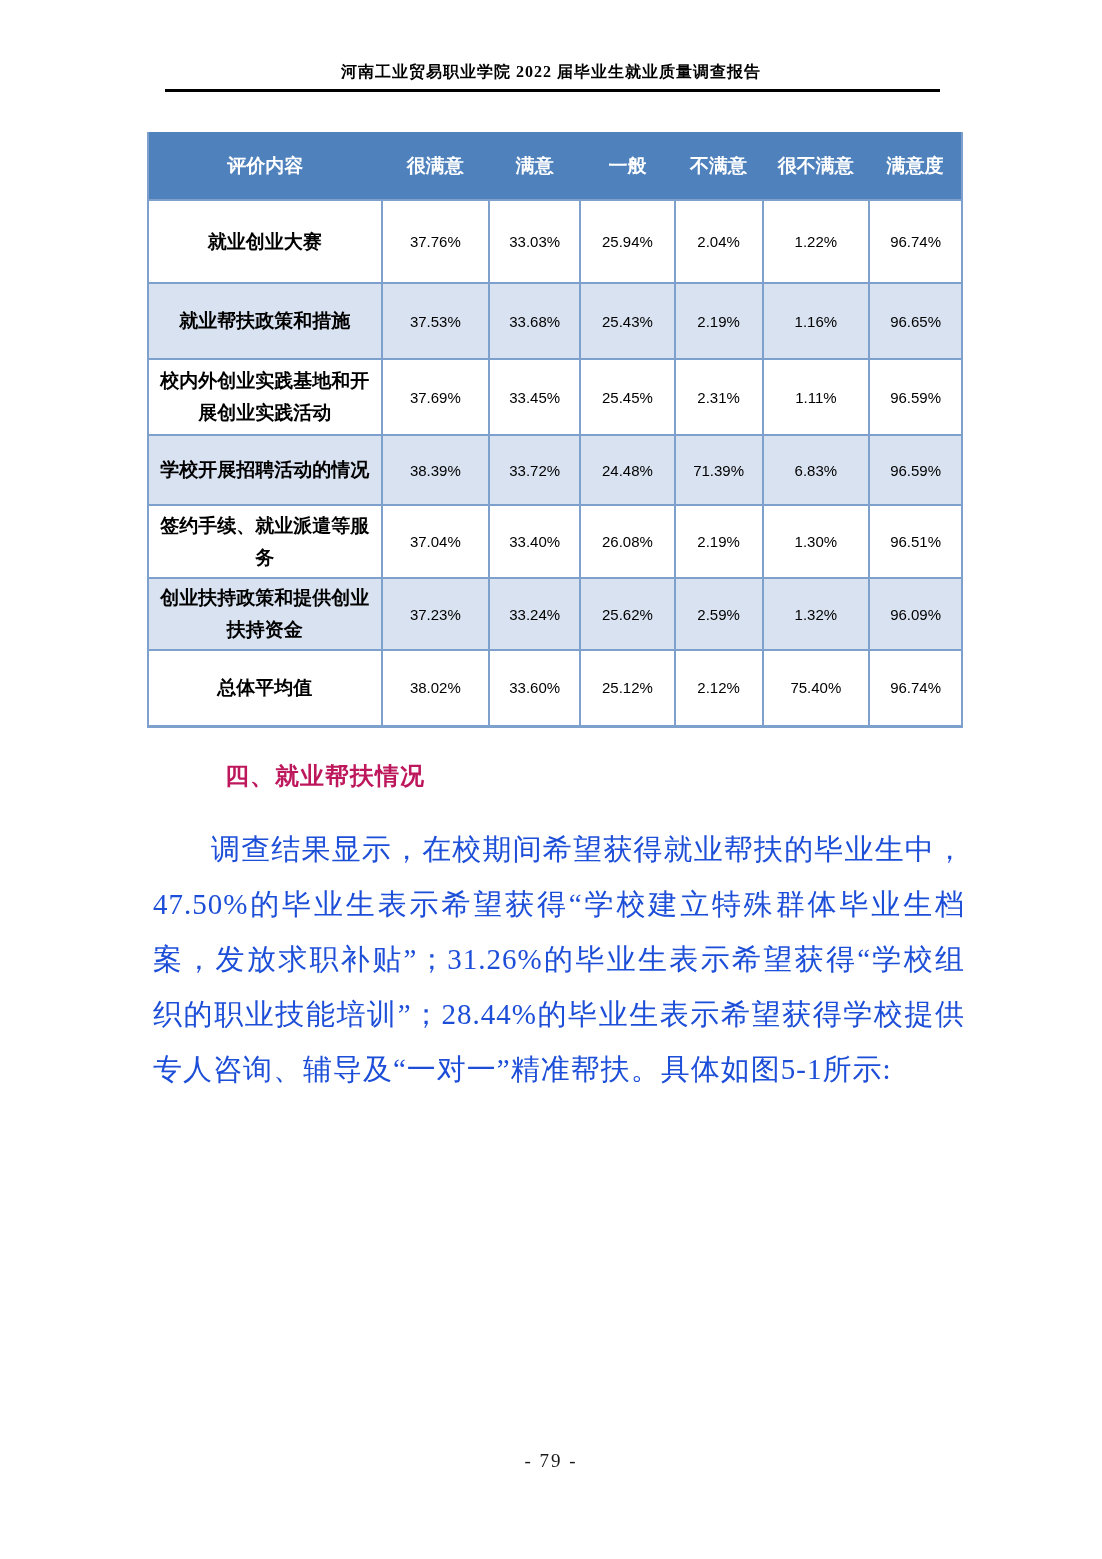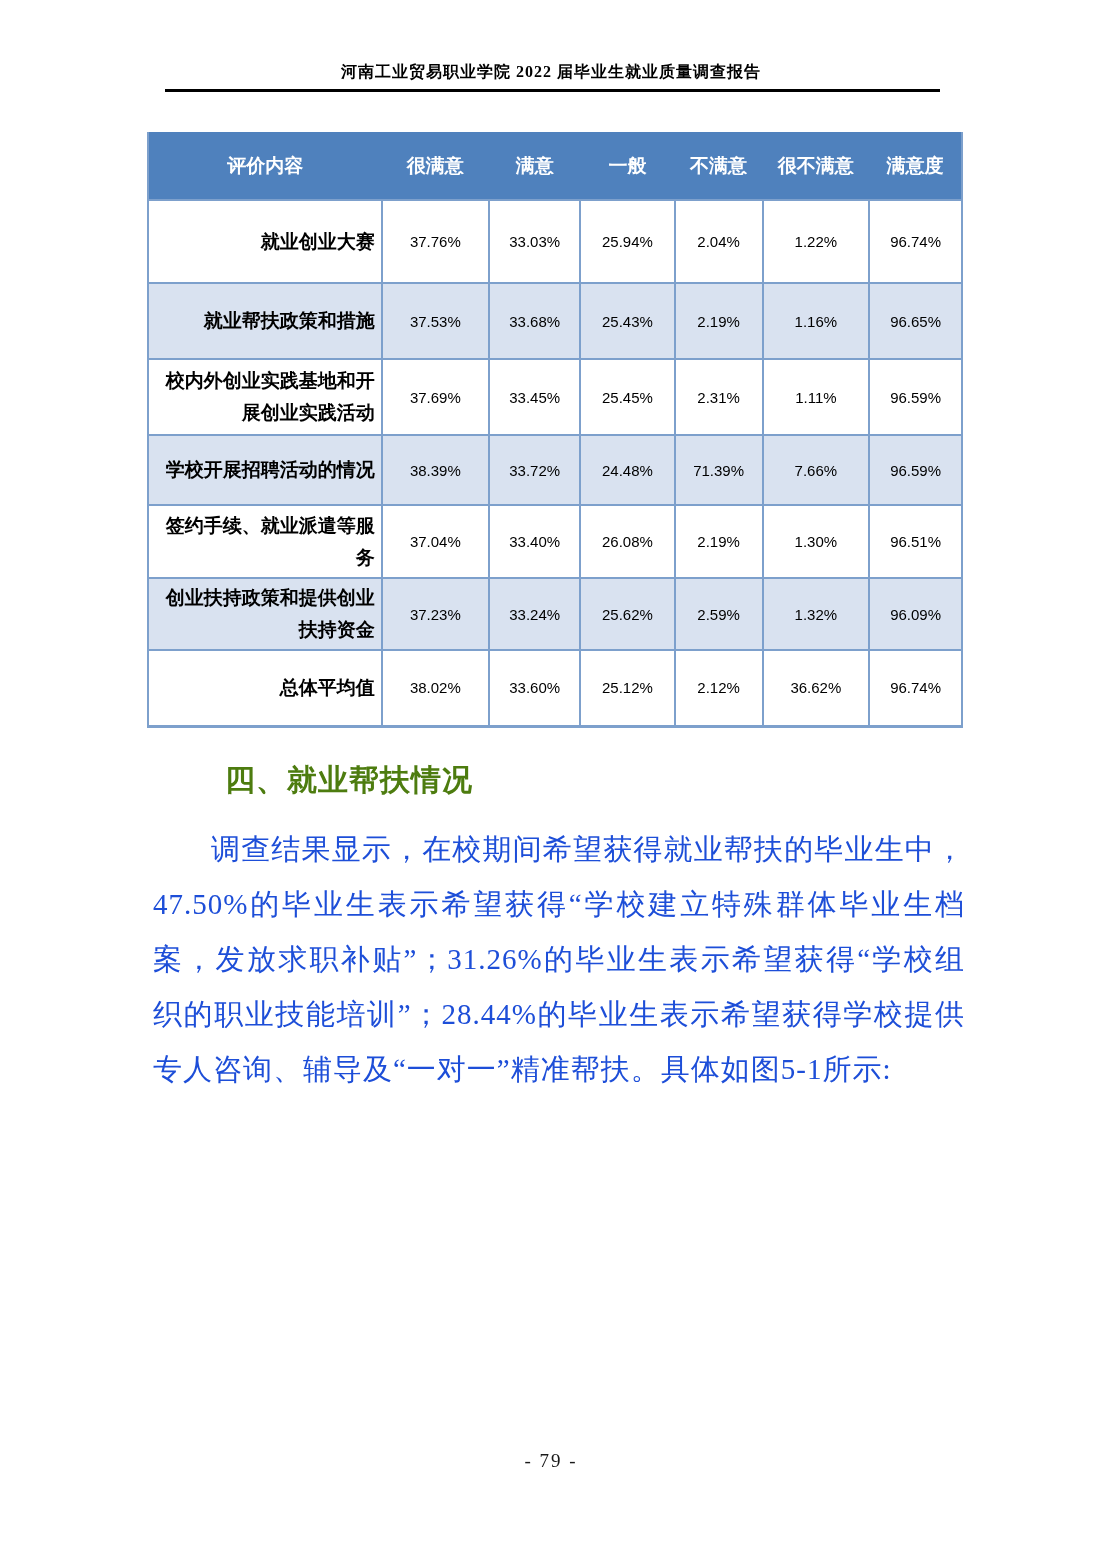--- a/index.html
+++ b/index.html
@@ -68,38 +68,37 @@
     border: 2px solid var(--border-color);
     text-align: center;
     vertical-align: middle;
     font-size: 15px;
     padding: 2px 6px;
   }
   table.sat-table tbody td.row-label {
     font-weight: bold;
     font-size: 19px;
     line-height: 32px;
-    text-align: right;
   }
   table.sat-table tbody tr:nth-child(even) { background: var(--alt-row-bg); }
   table.sat-table tbody tr:nth-child(1) { height: 83px; }
   table.sat-table tbody tr:nth-child(2) { height: 76px; }
   table.sat-table tbody tr:nth-child(3) { height: 76px; }
   table.sat-table tbody tr:nth-child(4) { height: 70px; }
   table.sat-table tbody tr:nth-child(5) { height: 73px; }
   table.sat-table tbody tr:nth-child(6) { height: 72px; }
   table.sat-table tbody tr:nth-child(7) { height: 76px; }
   .section-heading {
     position: absolute;
     left: 225px;
     top: 760px;
     font-family: "Liberation Sans", "DejaVu Sans", sans-serif;
     font-weight: bold;
-    font-size: 30px;
-    color: #4d7c0f;
+    font-size: 24px;
+    color: #be185d;
     letter-spacing: 1px;
   }
   .body-paragraph {
     position: absolute;
     left: 153px;
     top: 822px;
     width: 812px;
     font-family: "Liberation Serif", "DejaVu Serif", serif;
     font-size: 29px;
     line-height: 55px;
@@ -176,21 +175,21 @@
         <td>2.31%</td>
         <td>1.11%</td>
         <td>96.59%</td>
       </tr>
       <tr>
         <td class="row-label">学校开展招聘活动的情况</td>
         <td>38.39%</td>
         <td>33.72%</td>
         <td>24.48%</td>
         <td>71.39%</td>
-        <td>7.66%</td>
+        <td>6.83%</td>
         <td>96.59%</td>
       </tr>
       <tr>
         <td class="row-label">签约手续、就业派遣等服务</td>
         <td>37.04%</td>
         <td>33.40%</td>
         <td>26.08%</td>
         <td>2.19%</td>
         <td>1.30%</td>
         <td>96.51%</td>
@@ -203,21 +202,21 @@
         <td>2.59%</td>
         <td>1.32%</td>
         <td>96.09%</td>
       </tr>
       <tr>
         <td class="row-label">总体平均值</td>
         <td>38.02%</td>
         <td>33.60%</td>
         <td>25.12%</td>
         <td>2.12%</td>
-        <td>36.62%</td>
+        <td>75.40%</td>
         <td>96.74%</td>
       </tr>
     </tbody>
   </table>
 
   <div class="section-heading">四、就业帮扶情况</div>
 
   <div class="body-paragraph">调查结果显示，在校期间希望获得就业帮扶的毕业生中，47.50%的毕业生表示希望获得“学校建立特殊群体毕业生档案，发放求职补贴”；31.26%的毕业生表示希望获得“学校组织的职业技能培训”；28.44%的毕业生表示希望获得学校提供专人咨询、辅导及“一对一”精准帮扶。具体如图5-1所示:</div>
 
   <div class="page-number">- 79 -</div>

